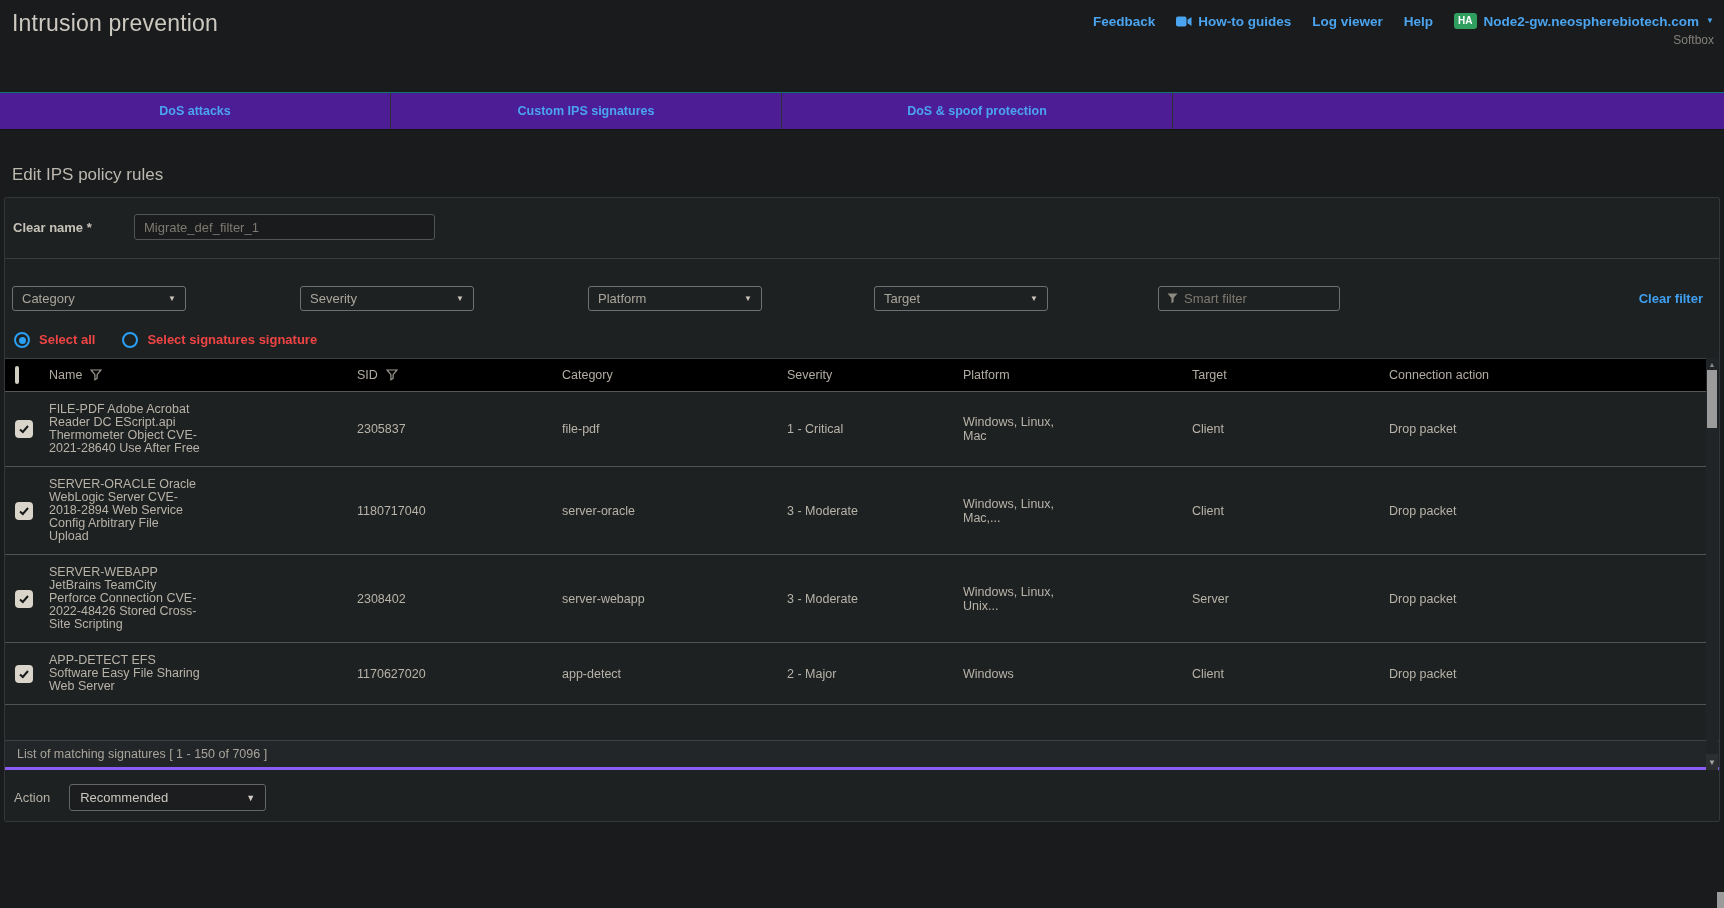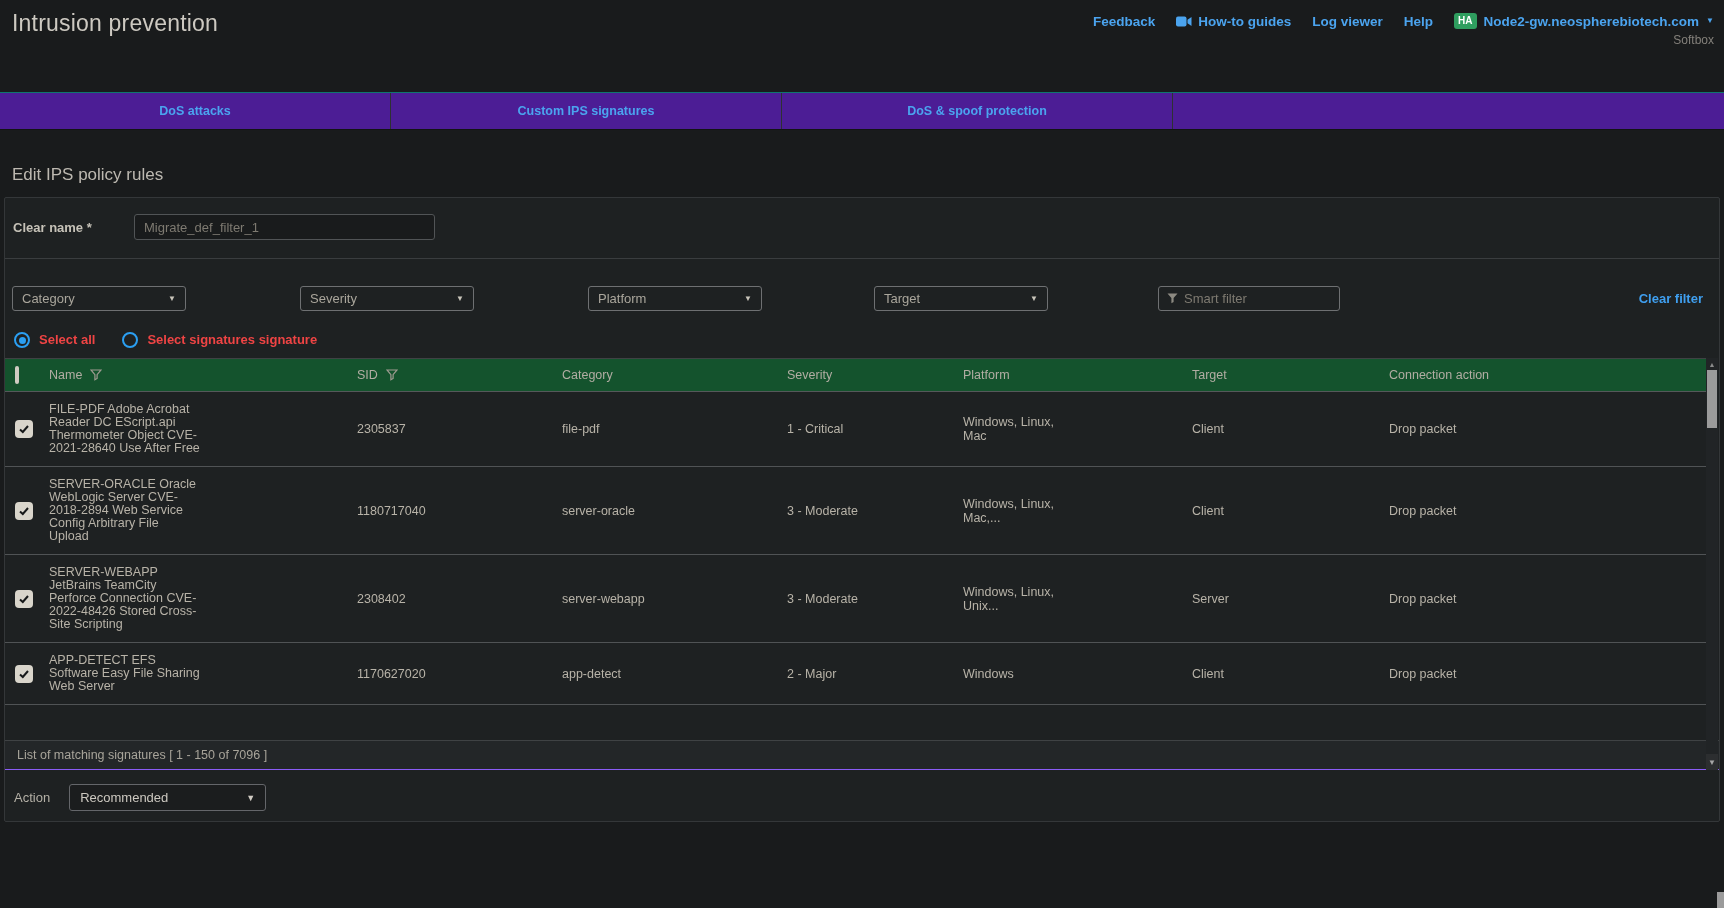--- a/index.html
+++ b/index.html
@@ -43,31 +43,31 @@
   .smart input::placeholder { color:#7e7a71; opacity:1; }
   .clear-filter { position:absolute; right:16px; top:5px; font-size:13px; font-weight:700; color:#3f9ff0; cursor:pointer; }
   
   .radio-row { position:absolute; top:134px; left:9px; display:flex; gap:27px; align-items:center; }
   .radio-opt { display:flex; align-items:flex-start; gap:9px; font-size:13px; font-weight:700; color:#ef4444; cursor:pointer; }
   .radio { width:16px; height:16px; border:2px solid #2b9ff2; border-radius:50%; display:flex; align-items:center; justify-content:center; flex:none; }
   .radio.sel::after { content:""; width:7px; height:7px; background:#2b9ff2; border-radius:50%; }
   
   .tbl { position:absolute; top:160px; left:0; right:0; }
   .t-grid { display:grid; grid-template-columns:40px 308px 205px 225px 176px 229px 197px 1fr; align-items:center; }
-  .t-head { height:34px; background:#14532d; border-top:1px solid #3f4244; border-bottom:1px solid #55585a; width:calc(100% - 12px); font-size:12.5px; color:#b2ada3; }
+  .t-head { height:34px; background:#000000; border-top:1px solid #3f4244; border-bottom:1px solid #55585a; width:calc(100% - 12px); font-size:12.5px; color:#b2ada3; }
   .t-cell { padding:0 4px; }
   .hcell { display:flex; align-items:center; gap:8px; }
   .t-body { height:348px; overflow:hidden; width:calc(100% - 12px); }
   .t-row { border-bottom:1px solid #505355; font-size:12.5px; color:#b8b3a8; background:#1e2122; }
   .name-val { max-width:152px; line-height:13px; padding:11px 0; }
   .plat-val { max-width:96px; line-height:14px; }
   .cbx { width:18px; height:18px; border-radius:4px; margin-left:6px; flex:none; cursor:pointer; }
   .cbx.empty { border:2px solid #cfccc2; background:transparent; }
   .cbx.checked { background:#d9d5cb; display:flex; align-items:center; justify-content:center; }
-  .t-foot { height:30px; background:#232628; border-top:1px solid #3f4244; border-bottom:1px solid #8b5cf6; display:flex; align-items:center; padding-left:12px; font-size:12.5px; color:#a8a49a; }
+  .t-foot { height:30px; background:#232628; border-top:1px solid #3f4244; border-bottom:3px solid #8b5cf6; display:flex; align-items:center; padding-left:12px; font-size:12.5px; color:#a8a49a; }
   
   .t-scroll { position:absolute; top:0; right:1px; width:12px; height:412px; background:#212426; }
   .sc-up { height:12px; display:flex; align-items:center; justify-content:center; color:#8a8a8a; font-size:7px; cursor:pointer; }
   .sc-thumb { height:58px; background:#9b9b9b; margin:0 1px; cursor:pointer; }
   .sc-down { position:absolute; bottom:0; left:0; right:0; height:16px; background:#2c2e30; color:#a6a6a6; font-size:8px; display:flex; align-items:center; justify-content:center; cursor:pointer; }
   
   .action-row { position:absolute; top:586px; left:9px; display:flex; align-items:center; gap:19px; }
   .action-label { font-size:13px; color:#b4b0a6; }
   .action-select { width:197px; height:27px; background:#1b1d1e; border:1px solid #64666a; border-radius:3px; display:flex; align-items:center; justify-content:space-between; padding:0 10px; font-size:13px; color:#ccc8c0; cursor:pointer; }
   .action-select .caret2 { font-size:9px; color:#d0ccc4; }

